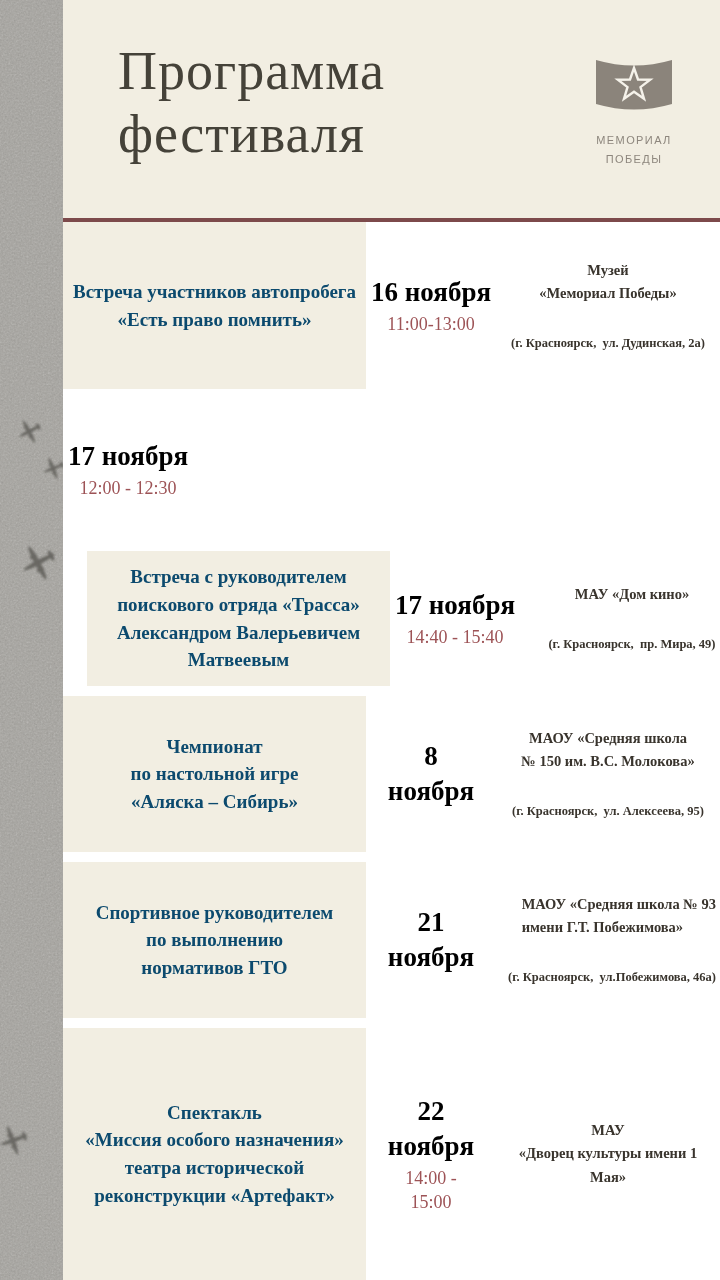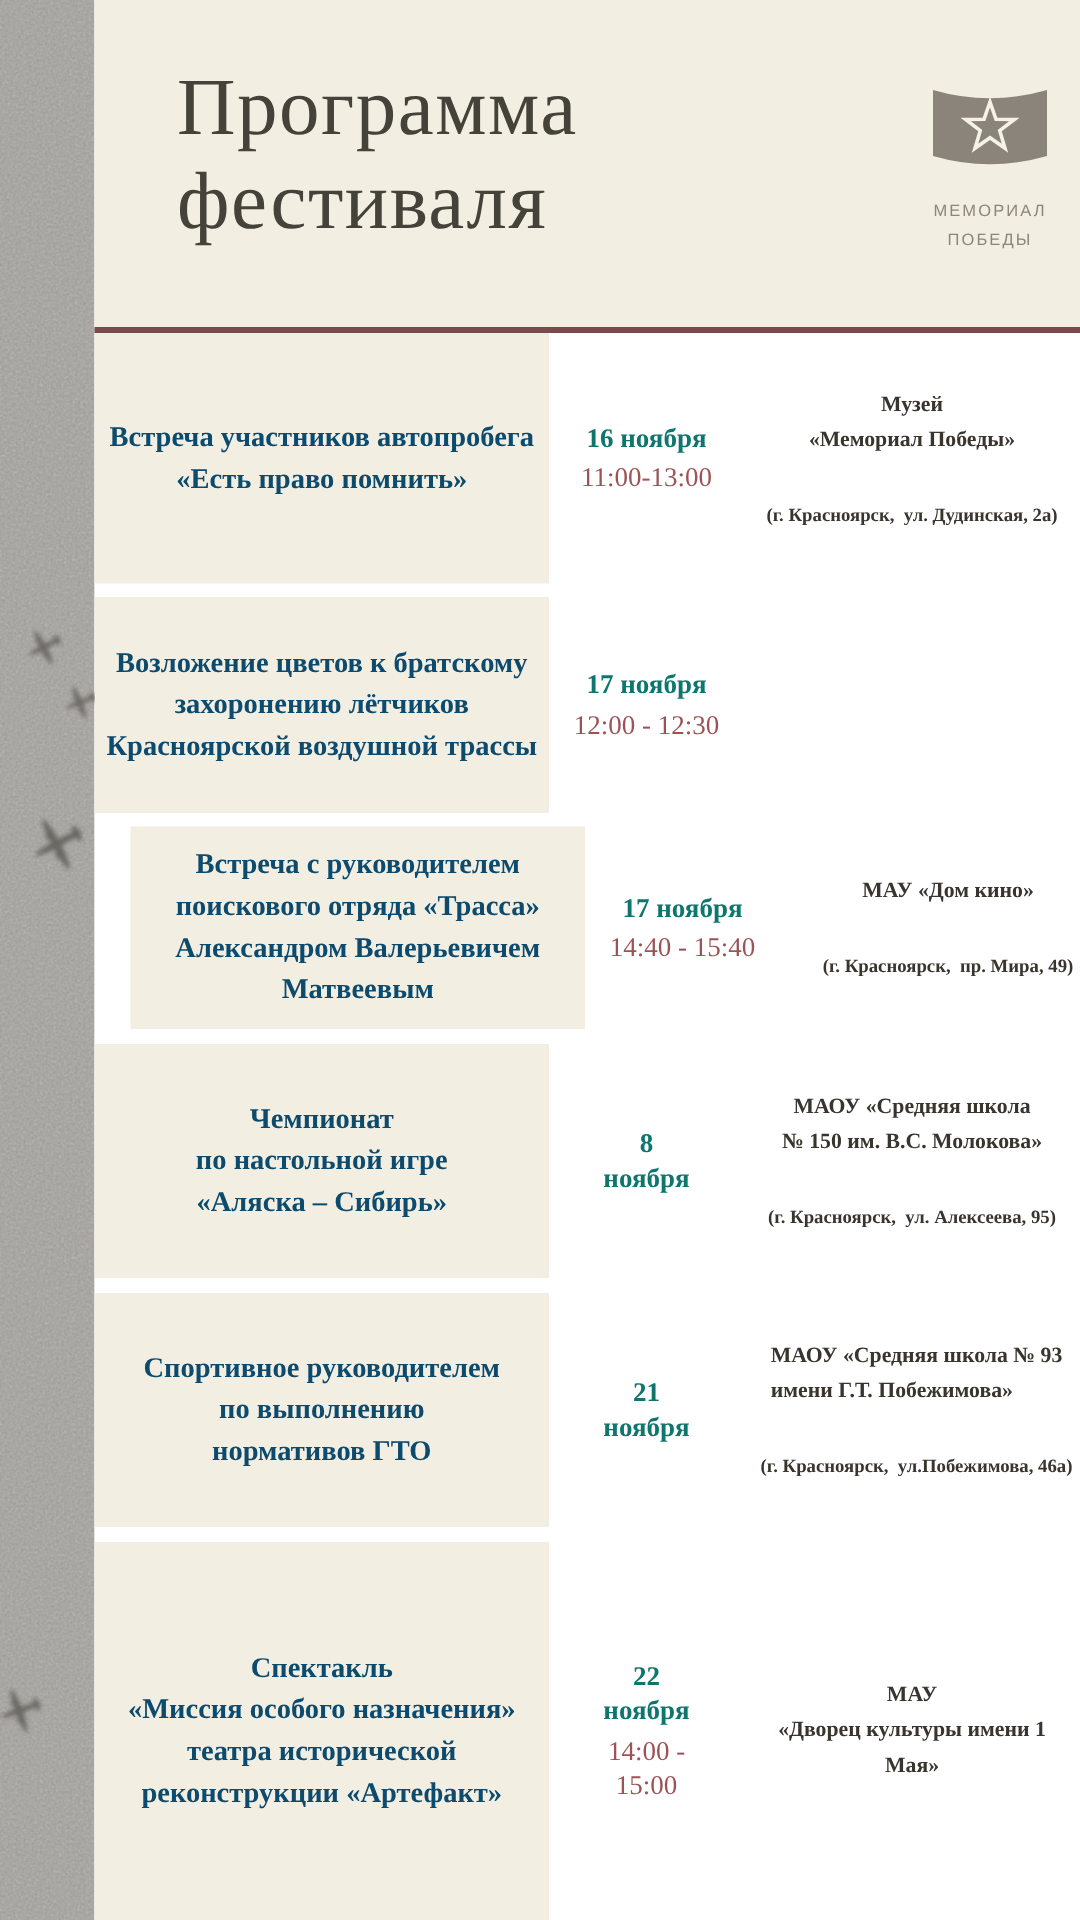--- a/index.html
+++ b/index.html
@@ -17,21 +17,21 @@
   .content{position:absolute;left:63px;top:0;width:534px;height:1280px;}
 
   
   .header{position:relative;width:657px;height:218px;background:#f2eee2;}
   .title{
     position:absolute;left:55px;top:40px;margin:0;
     font-family:"Liberation Serif","DejaVu Serif",serif;font-weight:400;
     font-size:54px;line-height:1.16;letter-spacing:1px;color:#454239;
     white-space:pre-line;
   }
-  .logo{position:absolute;left:554px;top:54px;width:86px;text-align:center;}
+  .logo{position:absolute;left:528px;top:54px;width:86px;text-align:center;}
   .logo-text{
     margin-top:9px;font-family:"Liberation Sans","DejaVu Sans",sans-serif;
     font-size:11px;line-height:1.75;letter-spacing:1.4px;color:#8d867d;
     white-space:pre-line;
   }
   .rule{width:657px;height:4px;background:#7d4a4b;}
 
   
   .rows{width:657px;}
   .row{display:flex;width:657px;}
@@ -45,28 +45,28 @@
   .name-box{
     width:303px;background:#f2eee2;flex:none;
     display:flex;align-items:center;justify-content:center;
     text-align:center;font-weight:bold;font-size:19px;line-height:1.45;
     color:#0c4a6e;white-space:pre-line;padding:0 4px;box-sizing:border-box;
   }
   .date-cell{
     width:130px;flex:none;display:flex;flex-direction:column;
     align-items:center;justify-content:center;text-align:center;
   }
-  .date{font-weight:bold;font-size:18px;line-height:1.3;color:#0f766e;white-space:pre-line;}
+  .date{font-weight:bold;font-size:27px;line-height:1.3;color:#000000;white-space:pre-line;}
   .time{font-weight:400;font-size:18px;line-height:1.3;color:#9d5356;white-space:pre-line;margin-top:3px;}
 
   .loc-cell{
     flex:1;display:flex;flex-direction:column;align-items:center;justify-content:center;
     text-align:center;padding:0 4px;box-sizing:border-box;
   }
-  .loc-left{align-items:center;text-align:left;padding-left:10px;}
+  .loc-left{align-items:flex-end;text-align:left;padding-left:10px;}
   .venue{font-weight:bold;font-size:14.5px;line-height:1.6;color:#39342d;white-space:pre-line;}
   .address{font-weight:bold;font-size:12.5px;line-height:1.4;color:#39342d;margin-top:30px;white-space:pre-wrap;}
 </style>
 </head>
 <body>
 
 <div class="page">
 
   <div class="strip">
     <svg width="63" height="1280" viewBox="0 0 63 1280">
@@ -124,23 +124,20 @@
           <div class="time">11:00-13:00</div>
         </div>
         <div class="loc-cell">
           <div class="venue">Музей
 «Мемориал Победы»</div>
           <div class="address">(г. Красноярск,  ул. Дудинская, 2а)</div>
         </div>
       </div>
 
       <div class="row r2">
-        <div class="name-box">Возложение цветов к братскому
-захоронению лётчиков
-Красноярской воздушной трассы</div>
         <div class="date-cell">
           <div class="date">17 ноября</div>
           <div class="time">12:00 - 12:30</div>
         </div>
       </div>
 
       <div class="row r3">
         <div class="name-box">Встреча с руководителем
 поискового отряда «Трасса»
 Александром Валерьевичем

